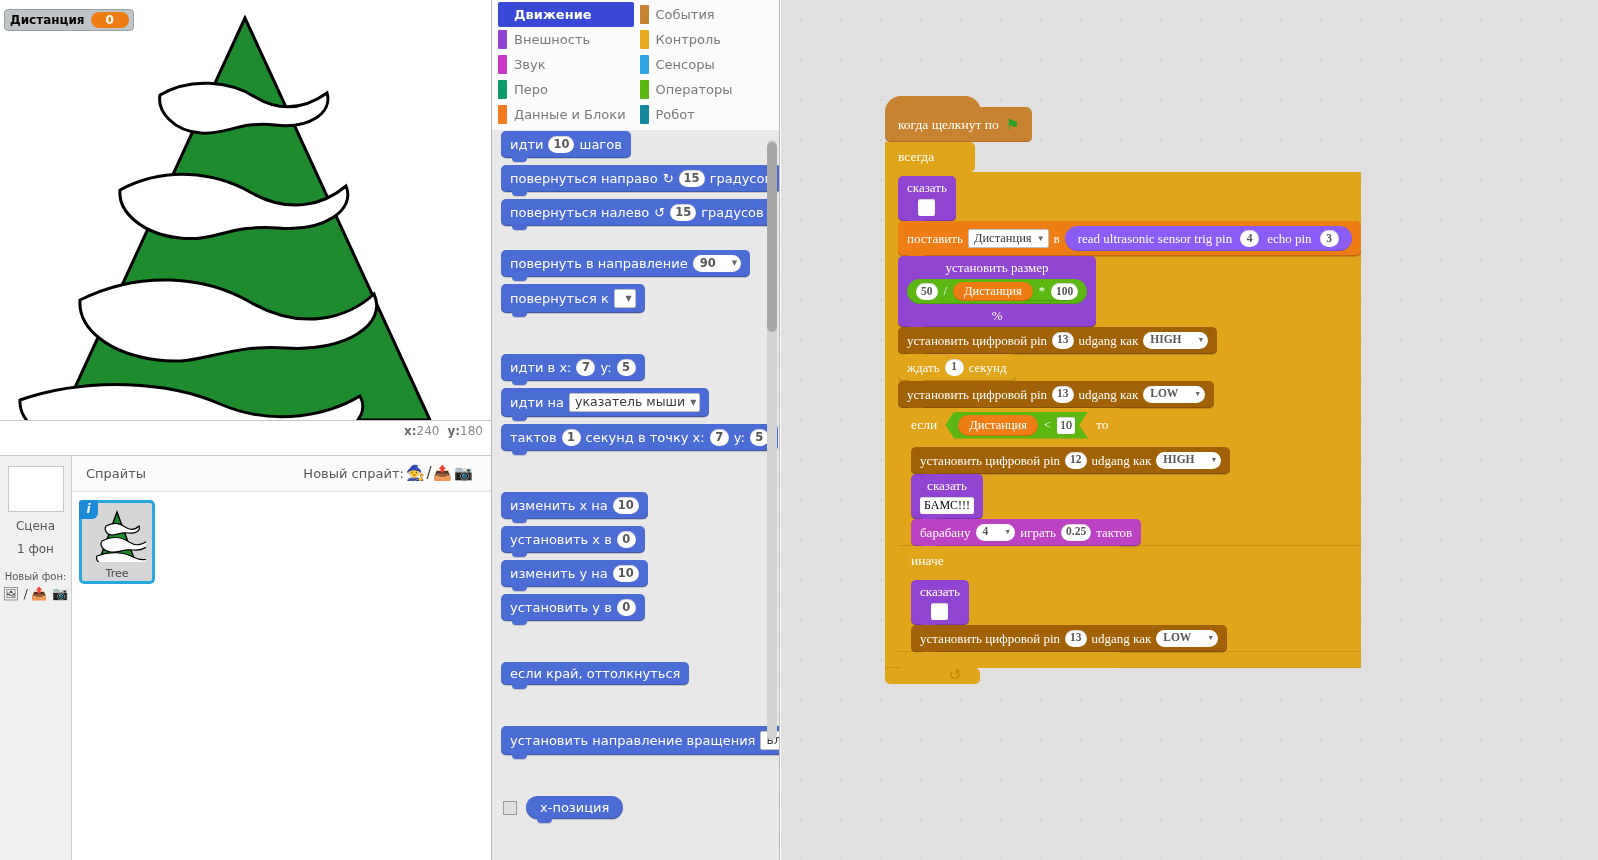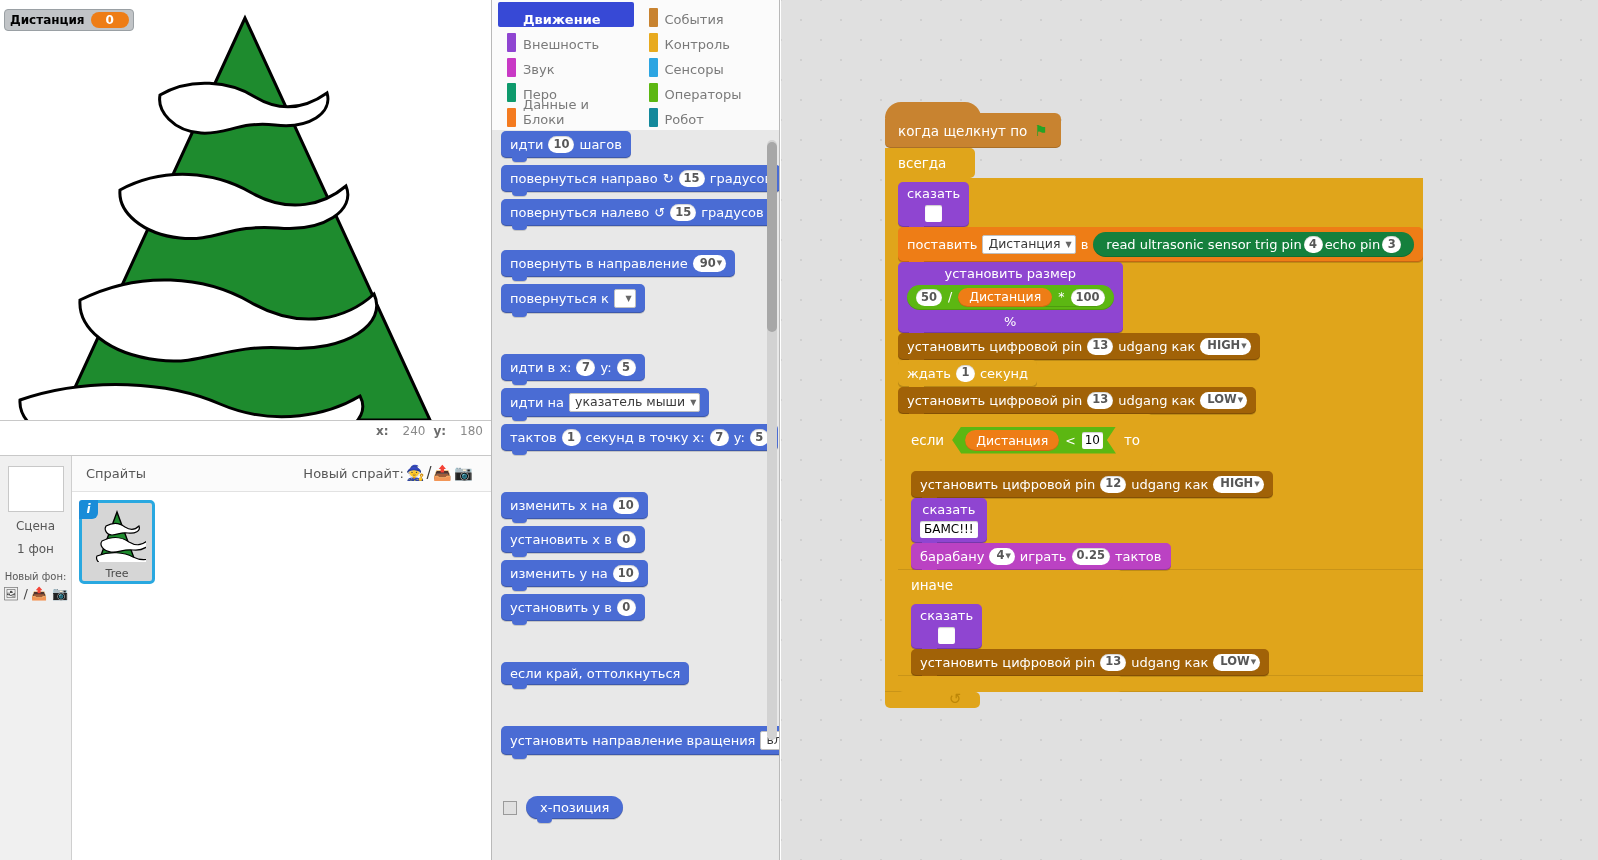--- a/index.html
+++ b/index.html
@@ -30,21 +30,21 @@
   }
   #treeSvg { position:absolute; left:0; top:0; }
 
   #coords {
     position:absolute; left:0; bottom:0; width:491px; height:20px;
     background:#ffffff; border-top:1px solid #c8c8c8;
     display:flex; align-items:center; justify-content:flex-end;
     padding-right:8px; font-size:12px; color:#8a8a8a;
   }
   #coords b { color:#6b6b6b; margin-left:8px; }
-  #coords .num { margin-left:14px;text-align:center; }
+  #coords .num { margin-left:0;text-align:center; }
 
   
   #spritePane {
     position:absolute; left:0; top:455px; width:491px; height:405px;
     background:#ffffff; border-top:1px solid #c8c8c8;
   }
   #stagePanel {
     position:absolute; left:0; top:0; width:72px; height:405px;
     background:#f0f0f0; border-right:1px solid #cfcfcf;
     text-align:center;
@@ -85,21 +85,21 @@
   #palette {
     position:absolute; left:491px; top:0; width:289px; height:860px;
     background:#e8e8e8; border-left:1px solid #b9b9b9; border-right:1px solid #b9b9b9;
   }
   #catGrid {
     position:absolute; left:0; top:0; width:100%; height:130px;
     background:#fbfbfb; display:grid;
     grid-template-columns:1fr 1fr; grid-template-rows:repeat(5,25px);
     padding:2px 4px 0 6px; column-gap:6px;
   }
-  .cat { display:flex; align-items:flex-end; gap:7px; padding-left:9px; cursor:default; }
+  .cat { display:flex; align-items:center; gap:7px; padding-left:0; cursor:default; }
   .cat .sw { width:9px; height:19px; border-radius:1px; flex:0 0 9px; }
   .cat .cn { font-size:13px; color:#7a7a7a; }
   .cat.sel { background:#3749d6; border-radius:2px; }
   .cat.sel .cn { color:#fff; font-weight:bold; }
   .cat.sel .sw { background:#3749d6 !important; }
 
   #blocks {
     position:absolute; left:0; top:131px; right:0; bottom:0;
     overflow:hidden; padding-left:9px;
   }
@@ -139,21 +139,21 @@
     border-radius:999px; min-width:19px; height:17px; padding:0 5px;
     box-shadow: inset 0 1px 1px rgba(0,0,0,.18);
   }
   .rect {
     display:inline-flex; align-items:center;
     background:#fff; color:#000; font-size:12px;
     border-radius:2px; min-width:16px; height:17px; padding:0 3px;
     box-shadow: inset 0 1px 1px rgba(0,0,0,.2);
   }
   .drop {
-    display:inline-flex; align-items:center; gap:1px;
+    display:inline-flex; align-items:center; gap:16px;
     background:#fff; color:#575757; font-size:11.5px; font-weight:bold;
     border-radius:999px; height:17px; padding:0 4px 0 7px;text-align:center;
   }
   .drop .ar { font-size:7px; color:#666; }
   .dropbox {
     display:inline-flex; align-items:center; gap:5px; justify-content:space-between;
     background:#fff; color:#3a3a3a; font-size:12.5px;
     border:1px solid #c0c0c0; border-radius:2px; height:19px; padding:0 3px 0 5px;
   }
   .dropbox .ar { font-size:8px; color:#666; }
@@ -165,21 +165,21 @@
   #canvas {
     position:absolute; left:781px; top:0; right:0; bottom:0;
     background:#e0e0e0;
     background-image:
       radial-gradient(circle, #d0d0d0 1px, transparent 1.2px),
       radial-gradient(circle, #d0d0d0 1px, transparent 1.2px);
     background-size:40px 40px, 40px 40px;
     background-position:0 0, 20px 20px;
     overflow:hidden;
   }
-  #script { position:absolute; left:104px; top:113px; }
+  #script { position:absolute; left:104px; top:107px;font-family:Liberation Serif, serif; }
 
   .hat {
     position:relative; background:#c88330; color:#fff;
     font-size:13.5px; padding:9px 13px 8px 13px;
     border-radius:6px 6px 5px 5px; display:inline-flex; align-items:center; gap:7px;
     box-shadow: inset 0 -1px 0 rgba(0,0,0,.15);
   }
   .hat::after {
     content:""; position:absolute; left:0; top:-11px; width:96px; height:16px;
     background:#c88330; border-radius:40px 40px 0 0;
@@ -220,22 +220,22 @@
     border-radius:999px; padding:3px 11px; font-weight:normal;
     box-shadow: inset 0 -1px 0 rgba(0,0,0,.15);
   }
   .opgreen {
     display:inline-flex; align-items:center; gap:6px;
     background:#5cb712; color:#fff; font-size:12.5px;
     border-radius:999px; padding:3px 9px;
     box-shadow: inset 0 -1px 0 rgba(0,0,0,.15);
   }
   .teal-rep {
-    display:inline-flex; align-items:center; gap:2px;
-    background:#15803d; color:#fff; font-size:13px;
+    display:inline-flex; align-items:center; gap:8px;
+    background:#8b5cf6; color:#fff; font-size:13px;
     border-radius:999px; padding:4px 13px;
     box-shadow: inset 0 -1px 0 rgba(0,0,0,.15);
   }
 </style>
 </head>
 <body>
 
 <div id="stage">
   <svg id="treeSvg" width="491" height="440" viewBox="0 0 491 440">
     <g>
@@ -534,21 +534,21 @@
           <span>установить цифровой pin</span>
           <span class="oval">13</span>
           <span>udgang как</span>
           <span class="drop">
             <span>LOW</span>
             <span class="ar">▼</span>
           </span>
         </div></div>
 
         <div class="cwrap">
-          <span class="clabel" style="width:auto;display:inline-flex;align-items:center;gap:8px;padding:13px 13px">
+          <span class="clabel" style="width:auto;display:inline-flex;align-items:center;gap:8px;padding:4px 13px">
             <span>если</span>
             <span class="bool">
               <span class="reporter">Дистанция</span>
               <span>&lt;</span>
               <span class="rect">10</span>
             </span>
             <span>то</span>
           </span>
 
           <div class="cmouth">

